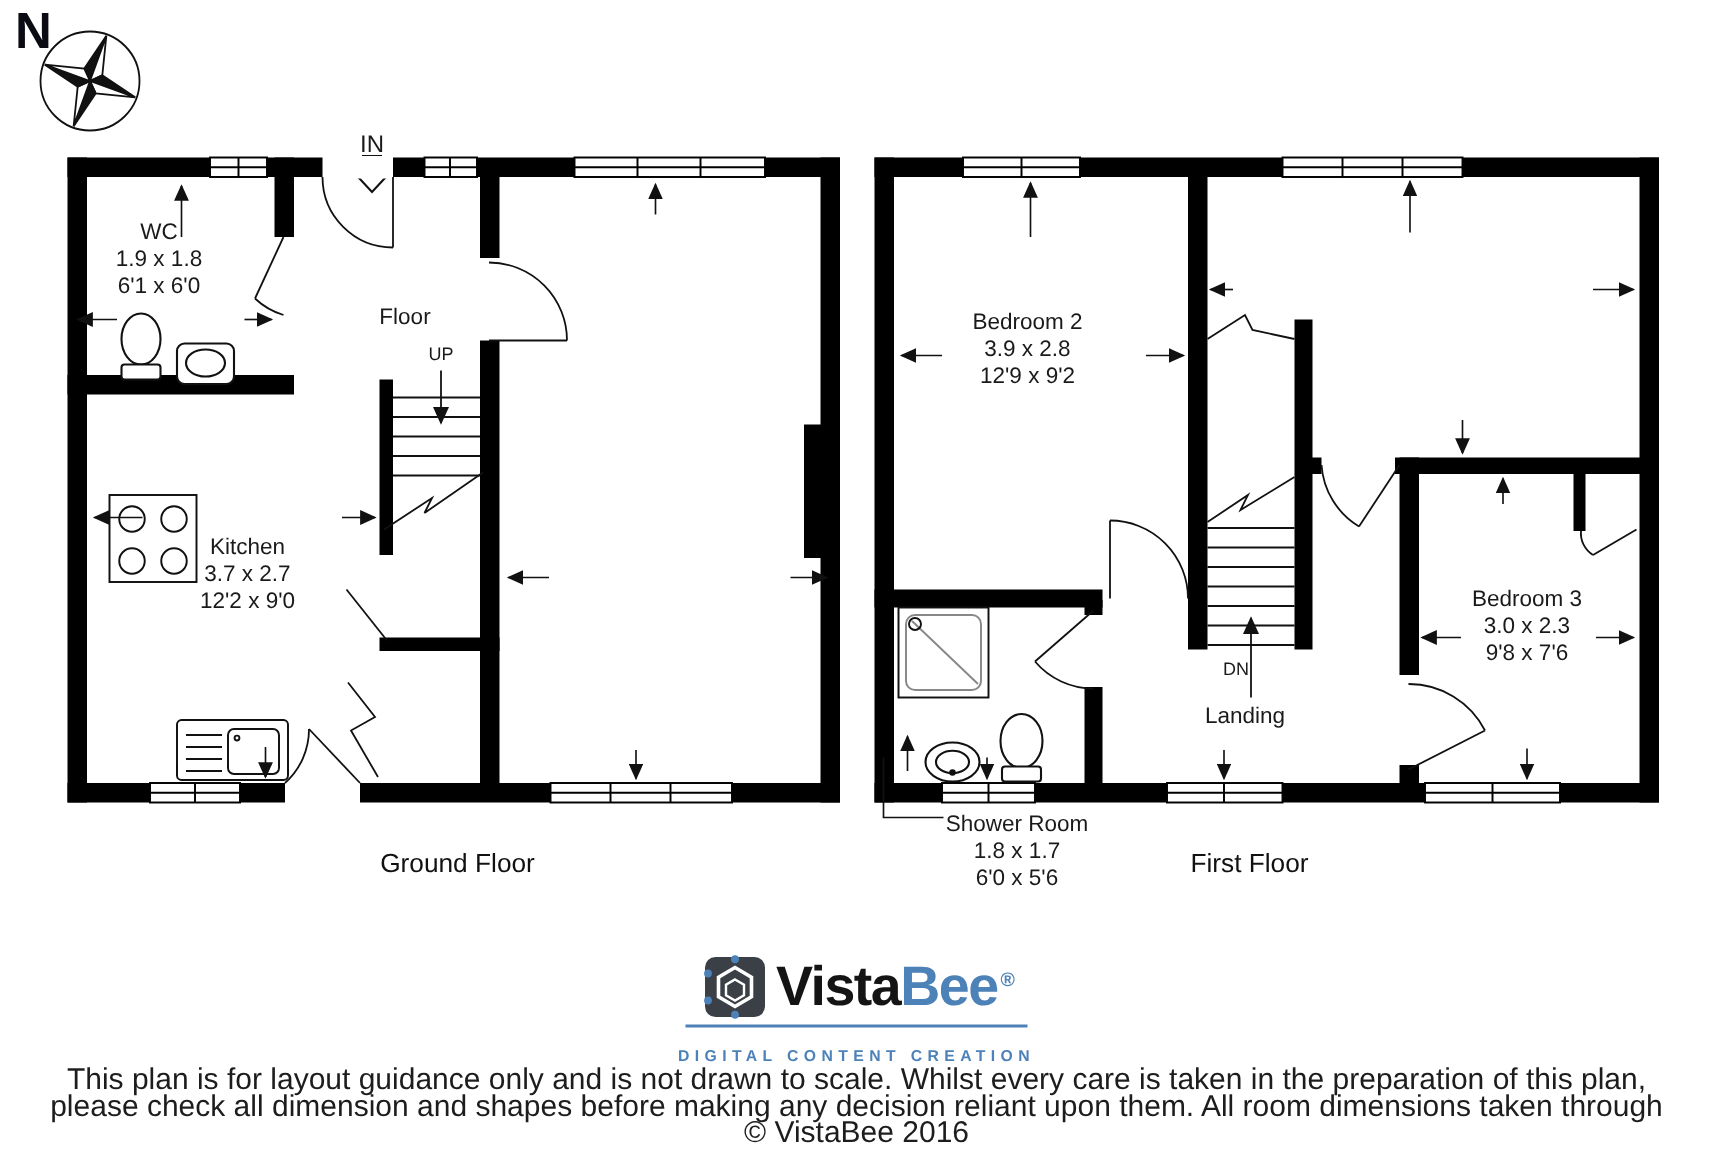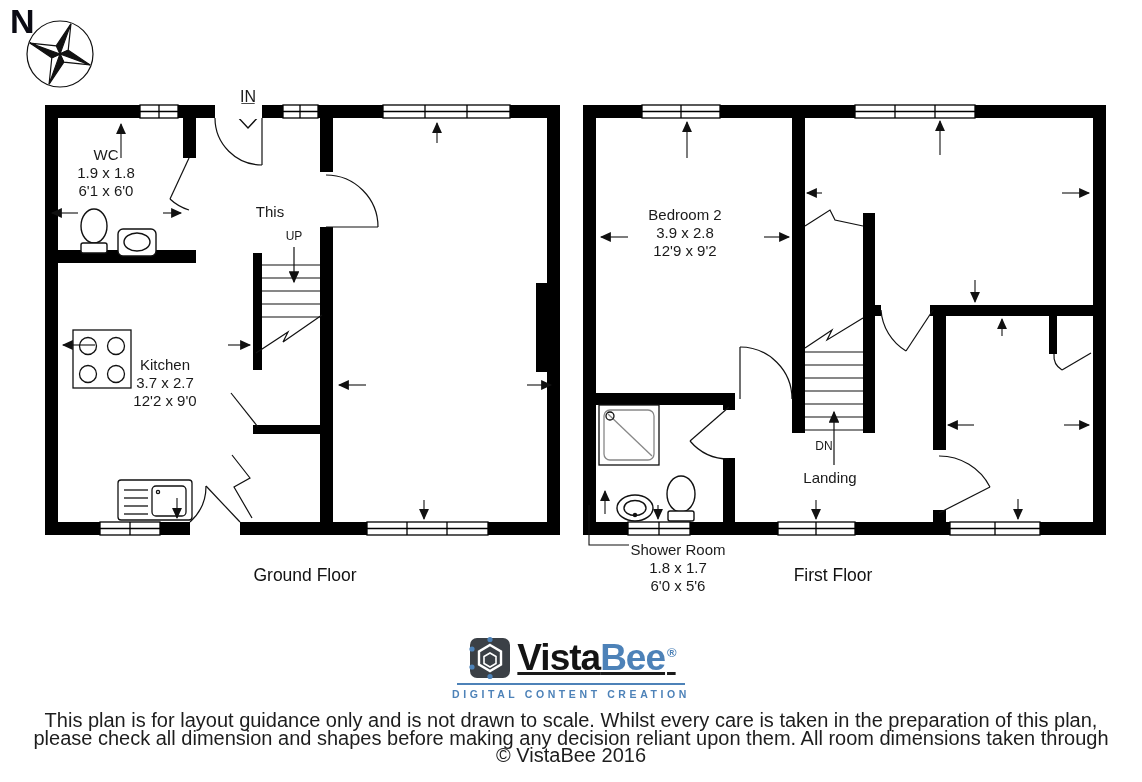--- a/index.html
+++ b/index.html
@@ -12,26 +12,26 @@
                 white-space:nowrap;color:#1a1a1a;}
   .small-label{position:absolute;transform:translateX(-50%);font-size:12px;
                white-space:nowrap;color:#1a1a1a;}
   .floor-title{position:absolute;transform:translateX(-50%);font-size:17.5px;
                white-space:nowrap;color:#111;}
   .north-label{position:absolute;left:10px;top:2px;font-size:34px;font-weight:bold;color:#0b0b14;}
   .in-label{position:absolute;left:248px;top:88px;transform:translateX(-50%);
             font-size:16px;color:#1a1a1a;}
   .logo-wrap{position:absolute;left:0;top:636px;width:100%;display:flex;
              flex-direction:column;align-items:center;}
-  .logo-row{display:flex;align-items:center;gap:7px;text-decoration:underline;}
+  .logo-row{display:flex;align-items:center;gap:7px;}
   .brand-text{font-size:37px;font-weight:bold;letter-spacing:-1px;color:#141414;position:relative;}
   .brand-blue{}
   .brand-reg{font-size:13px;font-weight:bold;vertical-align:super;margin-left:2px;}
   .brand-line{width:228px;height:2px;margin-top:3px;}
-  .brand-tagline{margin-top:3px;font-size:10.5px;font-weight:bold;letter-spacing:3.6px;}
+  .brand-tagline{margin-top:13px;font-size:10.5px;font-weight:bold;letter-spacing:3.6px;}
   .footer{position:absolute;left:0;top:712px;width:100%;text-align:center;
           font-size:20px;line-height:17.5px;color:#1d1d1d;}
   .footer div{white-space:nowrap;}
 </style>
 </head>
 <body>
 
 <div class="page">
 
   <svg class="plan-svg" width="1142" height="625" viewBox="0 0 1142 625">
@@ -250,33 +250,38 @@
   </svg>
 
   <div class="north-label">N</div>
   <div class="in-label">IN</div>
 
   <div class="room-label" style="left:106px;top:146px">
     <div>WC</div>
     <div>1.9 x 1.8</div>
     <div>6'1 x 6'0</div>
   </div>
-  <div class="single-label" style="left:270px;top:203px">This</div>
+  <div class="single-label" style="left:270px;top:203px">Floor</div>
   <div class="small-label" style="left:294px;top:229px">UP</div>
   <div class="room-label" style="left:165px;top:356px">
     <div>Kitchen</div>
     <div>3.7 x 2.7</div>
     <div>12'2 x 9'0</div>
   </div>
   <div class="floor-title" style="left:305px;top:565px">Ground Floor</div>
 
   <div class="room-label" style="left:685px;top:206px">
     <div>Bedroom 2</div>
     <div>3.9 x 2.8</div>
     <div>12'9 x 9'2</div>
+  </div>
+  <div class="room-label" style="left:1018px;top:391px">
+    <div>Bedroom 3</div>
+    <div>3.0 x 2.3</div>
+    <div>9'8 x 7'6</div>
   </div>
   <div class="single-label" style="left:830px;top:469px">Landing</div>
   <div class="small-label" style="left:824px;top:439px">DN</div>
   <div class="room-label" style="left:678px;top:541px">
     <div>Shower Room</div>
     <div>1.8 x 1.7</div>
     <div>6'0 x 5'6</div>
   </div>
   <div class="floor-title" style="left:833px;top:565px">First Floor</div>
 

